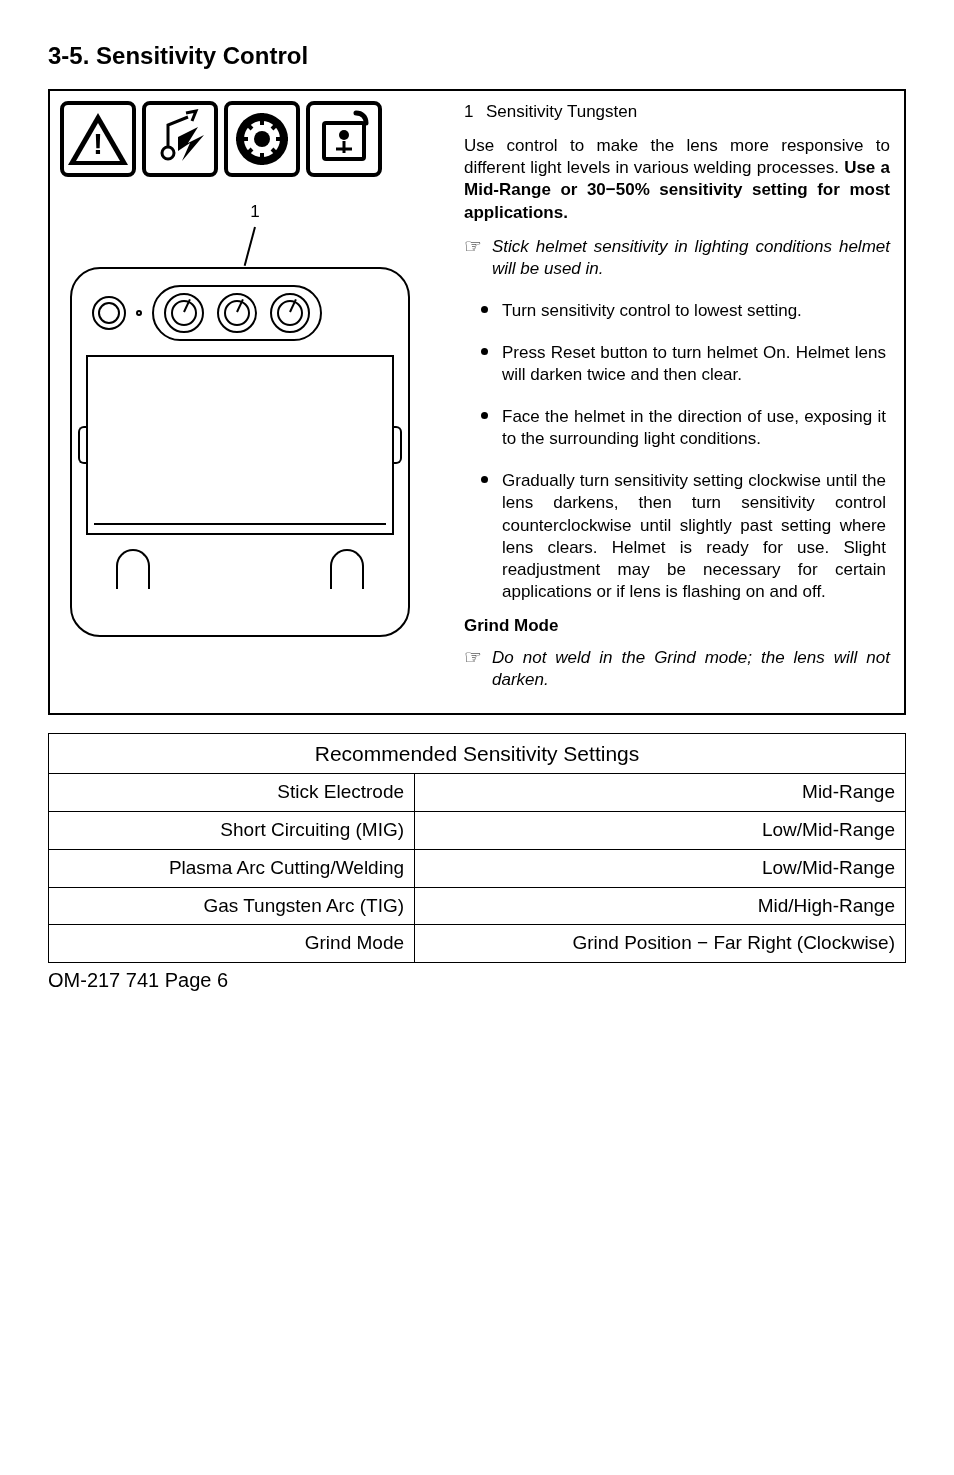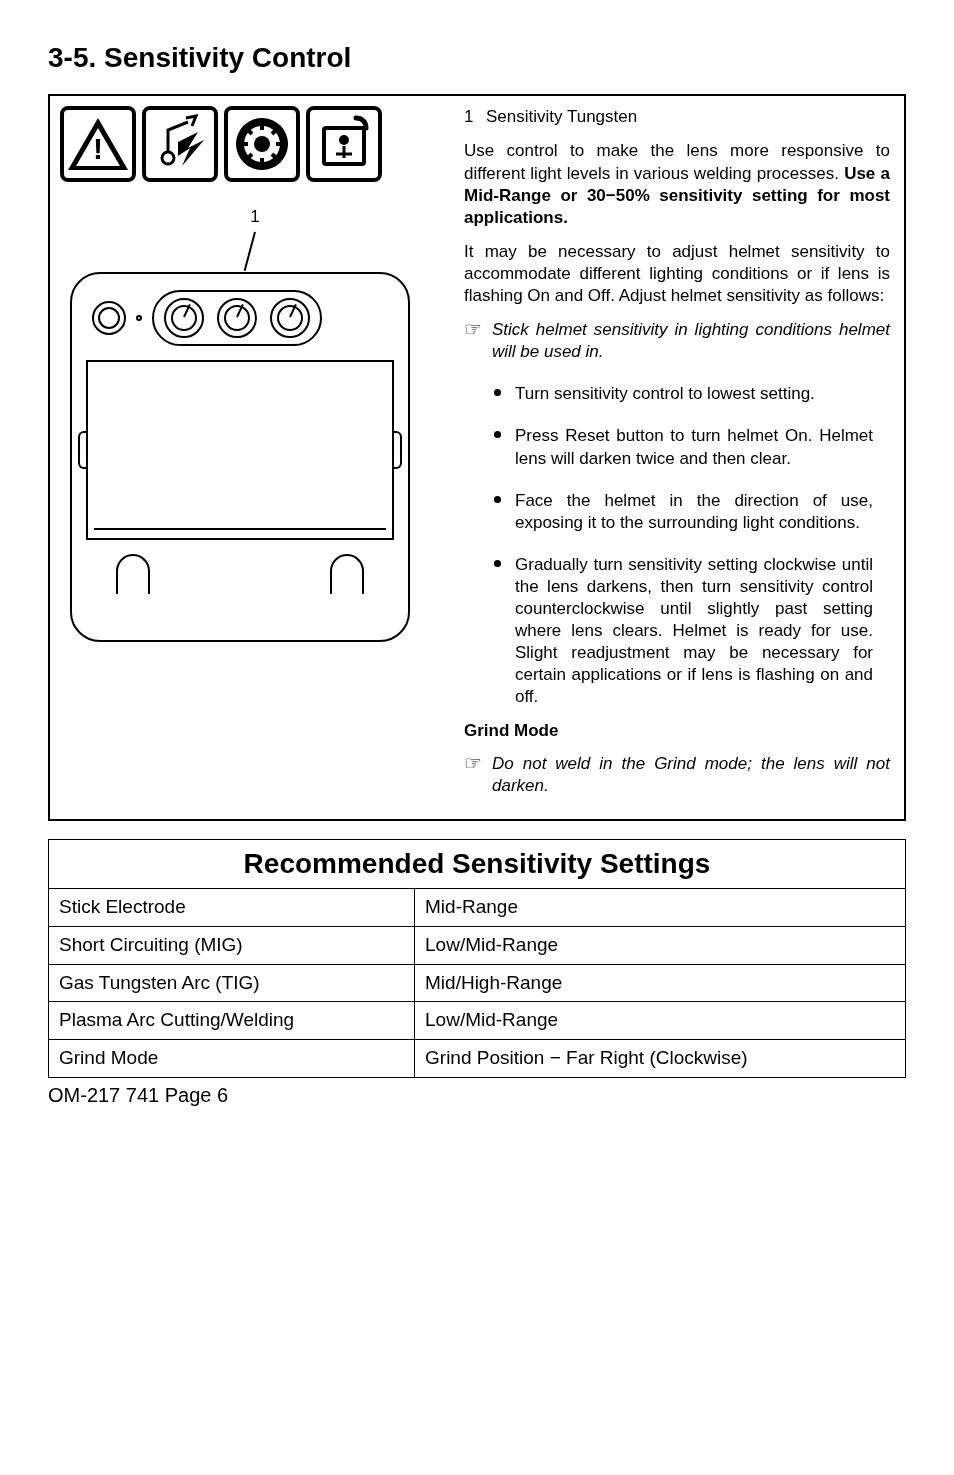--- a/index.html
+++ b/index.html
@@ -8,21 +8,21 @@
     padding: 40px 48px 20px;
     font-family: Arial, Helvetica, sans-serif;
     font-size: 17px;
     line-height: 1.3;
     color: #000;
     background: #fff;
     width: 954px;
   }
   .section-title {
     font-weight: bold;
-    font-size: 28px;
+    font-size: 24px;
     margin-bottom: 18px;
   }
   .main-box {
     border: 2px solid #000;
     display: flex;
     padding: 10px;
   }
   .left-col {
     width: 390px;
     flex-shrink: 0;
@@ -201,47 +201,47 @@
   .note-ico {
     width: 28px;
     flex-shrink: 0;
     font-size: 20px;
     line-height: 1;
   }
   .note-txt { flex: 1; font-style: italic; text-align: justify;}
   ul.bullets {
     list-style: disc;
     padding-left: 34px;
-    margin: 0 17px 12px;
+    margin: 0 4px 12px;
   }
   ul.bullets li {
     margin-bottom: 12px;
     text-align: justify;
   }
   ul.bullets li::marker { font-size: 24px; }
   .sub-head {
     font-weight: bold;
     margin: 2px 0 10px;
   }
 
   table.rec {
     width: 100%;
     border-collapse: collapse;
     margin-top: 18px;
   }
   table.rec th, table.rec td {
     border: 1.5px solid #000;
     padding: 6px 10px;
-    text-align: left;
+    text-align: right;
     font-size: 19px;
   }
   table.rec th {
     text-align: center;
-    font-size: 28px;
-    font-weight: bold;
+    font-size: 21px;
+    font-weight: normal;
   }
   .footer {
     font-size: 20px;
     margin-top: 4px;
   }
 </style>
 </head>
 <body>
 
 <div class="section-title">3-5.  Sensitivity Control</div>
@@ -307,21 +307,20 @@
     </div>
   </div>
 
   <div class="right-col">
     <p class="para num-label">
       <span class="n">1</span><span>Sensitivity Tungsten</span>
     </p>
     <p class="para">
       <span>Use control to make the lens more responsive to different light levels  in various welding processes.  </span><span class="bold">Use a Mid-Range or 30−50% sensitivity setting for most applications.</span>
     </p>
-    <p class="para">It may be necessary to adjust helmet sensitivity to accommodate different lighting conditions or if lens is flashing On and Off. Adjust  helmet sensitivity as follows:</p>
 
     <div class="note-row">
       <div class="note-ico">☞</div>
       <div class="note-txt">Stick helmet sensitivity in lighting conditions helmet will be used in.</div>
     </div>
 
     <ul class="bullets">
       <li>Turn sensitivity control to lowest setting.</li>
       <li>Press  Reset button  to turn helmet On. Helmet lens will darken twice and then clear.</li>
       <li>Face the helmet in the direction of use, exposing it to the surrounding light conditions.</li>
@@ -345,27 +344,27 @@
       </tr>
   <tr>
         <td>Stick Electrode</td>
         <td>Mid-Range</td>
       </tr>
   <tr>
         <td>Short Circuiting (MIG)</td>
         <td>Low/Mid-Range</td>
       </tr>
   <tr>
+        <td>Plasma Arc Cutting/Welding</td>
+        <td>Low/Mid-Range</td>
+      </tr>
+  <tr>
         <td>Gas Tungsten Arc (TIG)</td>
         <td>Mid/High-Range</td>
       </tr>
   <tr>
-        <td>Plasma Arc Cutting/Welding</td>
-        <td>Low/Mid-Range</td>
-      </tr>
-  <tr>
         <td>Grind Mode</td>
         <td>Grind Position − Far Right (Clockwise)</td>
       </tr>
 </tbody>
   </table>
 
 <div class="footer">OM-217 741 Page 6</div>
 
 </body></html>

